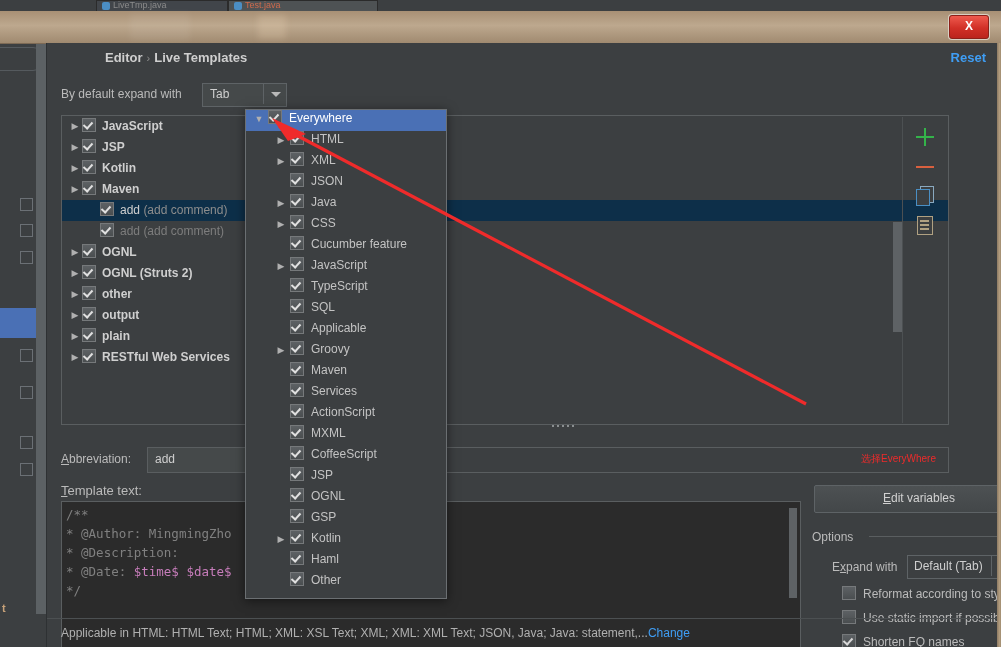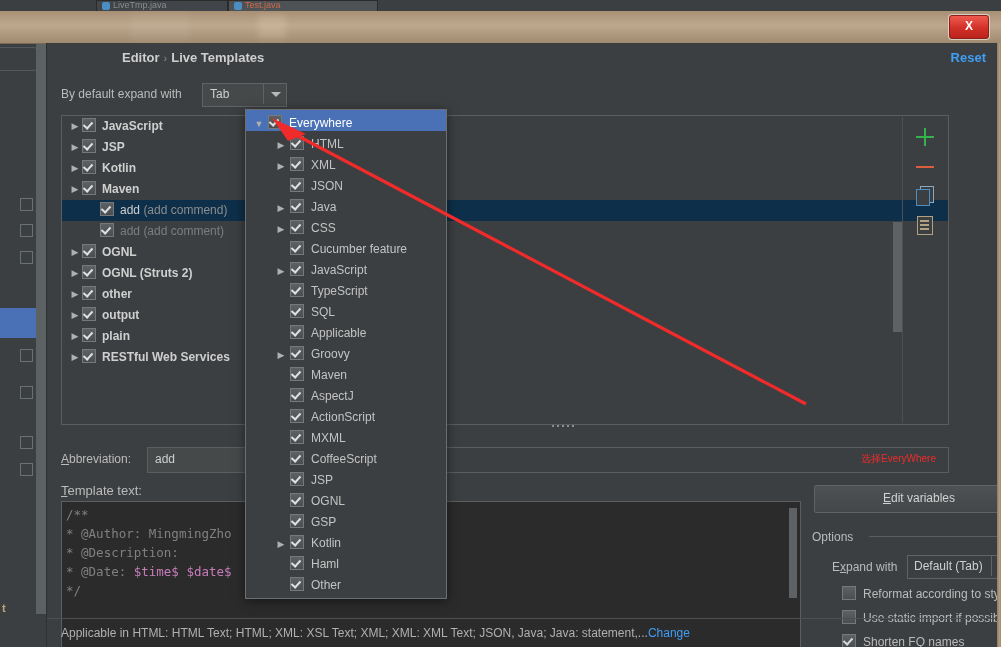--- a/index.html
+++ b/index.html
@@ -45,21 +45,21 @@
   }
 
   
   #dialog{
     position:absolute;left:46px;top:43px;width:955px;height:604px;
     background:#3c3f41;border-left:1px solid #2e3133;
   }
   #dialog-right-edge{position:absolute;right:0;top:0;width:5px;height:604px;
      background:linear-gradient(90deg,#8d7a63 0%,#b9a384 60%,#6e5d49 100%);}
 
-  #breadcrumb{position:absolute;left:31px;top:7px;font-size:13px;font-weight:bold;color:#cfcfcf;padding-left:44px;}
+  #breadcrumb{position:absolute;left:14px;top:7px;font-size:13px;font-weight:bold;color:#cfcfcf;padding-left:44px;}
   #breadcrumb .sep{font-weight:normal;color:#8c8c8c;font-size:11px;padding:0 4px;}
   #reset-link{position:absolute;right:16px;top:7px;font-size:13px;font-weight:bold;color:#3f9ef5;cursor:pointer;}
 
   #expand-row{position:absolute;left:14px;top:40px;width:400px;height:24px;}
   #expand-label{position:absolute;left:0;top:4px;font-size:12px;color:#bbbbbb;}
   #expand-combo{position:absolute;left:141px;top:0;width:83px;height:22px;border:1px solid #5e6366;background:#45494a;cursor:pointer;}
   #expand-combo .val{position:absolute;left:7px;top:3px;font-size:12px;color:#cfcfcf;}
   #expand-combo .arrowbox{position:absolute;right:0;top:0;width:22px;height:20px;border-left:1px solid #5e6366;}
   #expand-combo .arrowbox:after{content:"";position:absolute;left:7px;top:8px;border-left:5px solid transparent;border-right:5px solid transparent;border-top:5px solid #b9b9b9;}
 
@@ -132,21 +132,21 @@
   #opt1{top:543px;} #opt2{top:567px;} #opt3{top:591px;}
 
   
   #footer{position:absolute;left:0;bottom:0;width:955px;height:28px;border-top:1px solid #4c5052;}
   #footer-text{position:absolute;left:14px;top:7px;font-size:12px;color:#b0b0b0;white-space:nowrap;}
   #footer-change{color:#3f9ef5;cursor:pointer;}
 
   
   #popup{position:absolute;left:245px;top:109px;width:200px;height:488px;background:#3c3f41;border:1px solid #6b6f72;
      box-shadow:0 2px 10px rgba(0,0,0,.5);overflow:hidden;z-index:40;}
-  .prow{position:relative;height:21px;line-height:27px;white-space:nowrap;font-size:12px;color:#c3c3c3;padding-left:4px;}
+  .prow{position:relative;height:21px;line-height:14px;white-space:nowrap;font-size:12px;color:#c3c3c3;padding-left:4px;}
   .prow.sel{background:#4a70b5;color:#ffffff;}
   .parrow{display:inline-block;width:18px;text-align:center;color:#b0b0b0;font-size:9px;}
   .parrow.none{color:transparent;}
   .pcb{display:inline-block;width:12px;height:12px;vertical-align:-2px;margin-right:7px;
      border:1px solid #76797b;background:linear-gradient(180deg,#5d6164,#4a4e50);position:relative;}
   .pcb:after{content:"";position:absolute;left:2px;top:1px;width:4px;height:7px;border:solid #e0e0e0;border-width:0 2px 2px 0;transform:rotate(42deg);}
 
   
   #arrow-svg{position:absolute;left:0;top:0;width:1001px;height:647px;z-index:60;pointer-events:none;}
 </style>
@@ -310,21 +310,21 @@
       <div class="prow"><span class="parrow none" style="margin-left: 22px;"></span><span class="pcb"></span><span>JSON</span></div>
       <div class="prow"><span class="parrow" style="margin-left: 22px;">▶</span><span class="pcb"></span><span>Java</span></div>
       <div class="prow"><span class="parrow" style="margin-left: 22px;">▶</span><span class="pcb"></span><span>CSS</span></div>
       <div class="prow"><span class="parrow none" style="margin-left: 22px;"></span><span class="pcb"></span><span>Cucumber feature</span></div>
       <div class="prow"><span class="parrow" style="margin-left: 22px;">▶</span><span class="pcb"></span><span>JavaScript</span></div>
       <div class="prow"><span class="parrow none" style="margin-left: 22px;"></span><span class="pcb"></span><span>TypeScript</span></div>
       <div class="prow"><span class="parrow none" style="margin-left: 22px;"></span><span class="pcb"></span><span>SQL</span></div>
       <div class="prow"><span class="parrow none" style="margin-left: 22px;"></span><span class="pcb"></span><span>Applicable</span></div>
       <div class="prow"><span class="parrow" style="margin-left: 22px;">▶</span><span class="pcb"></span><span>Groovy</span></div>
       <div class="prow"><span class="parrow none" style="margin-left: 22px;"></span><span class="pcb"></span><span>Maven</span></div>
-      <div class="prow"><span class="parrow none" style="margin-left: 22px;"></span><span class="pcb"></span><span>AspectJ</span></div>
+      <div class="prow"><span class="parrow none" style="margin-left: 22px;"></span><span class="pcb"></span><span>Services</span></div>
       <div class="prow"><span class="parrow none" style="margin-left: 22px;"></span><span class="pcb"></span><span>ActionScript</span></div>
       <div class="prow"><span class="parrow none" style="margin-left: 22px;"></span><span class="pcb"></span><span>MXML</span></div>
       <div class="prow"><span class="parrow none" style="margin-left: 22px;"></span><span class="pcb"></span><span>CoffeeScript</span></div>
       <div class="prow"><span class="parrow none" style="margin-left: 22px;"></span><span class="pcb"></span><span>JSP</span></div>
       <div class="prow"><span class="parrow none" style="margin-left: 22px;"></span><span class="pcb"></span><span>OGNL</span></div>
       <div class="prow"><span class="parrow none" style="margin-left: 22px;"></span><span class="pcb"></span><span>GSP</span></div>
       <div class="prow"><span class="parrow" style="margin-left: 22px;">▶</span><span class="pcb"></span><span>Kotlin</span></div>
       <div class="prow"><span class="parrow none" style="margin-left: 22px;"></span><span class="pcb"></span><span>Haml</span></div>
       <div class="prow"><span class="parrow none" style="margin-left: 22px;"></span><span class="pcb"></span><span>Other</span></div>
     </div>

